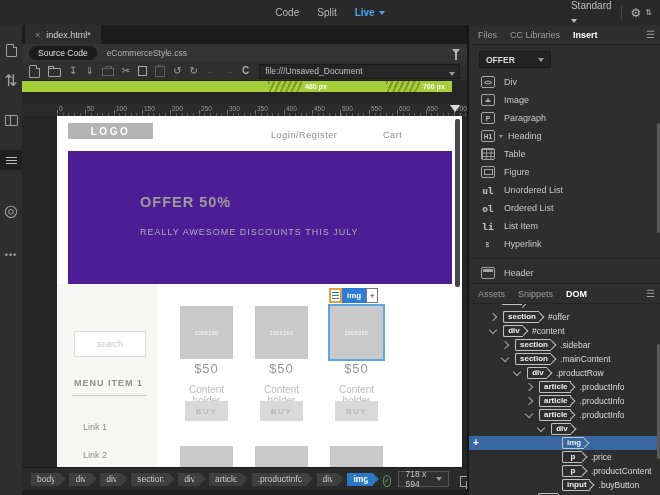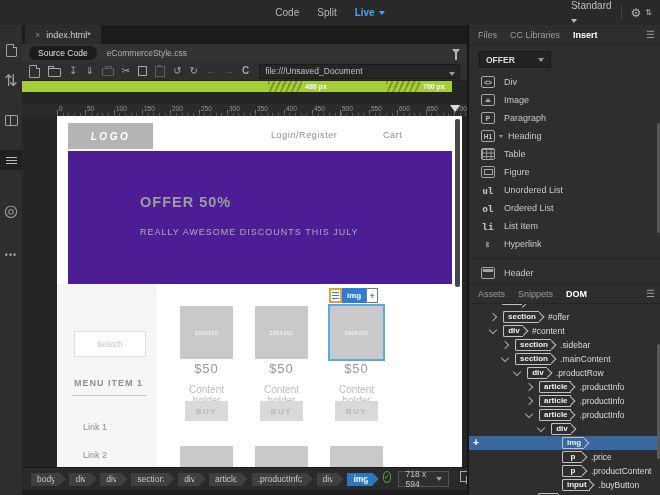--- a/index.html
+++ b/index.html
@@ -69,22 +69,22 @@
     background-size:100% 3px,100% 6px;background-repeat:no-repeat;background-position:35px 9px,35px 6px;}
   .rnum{position:absolute;top:1px;font-size:6.5px;}
   .scrubber{position:absolute;left:428px;top:1px;width:0;height:0;
             border-left:5px solid transparent;border-right:5px solid transparent;border-top:7px solid #dcdcdc;}
 
   
   .canvasarea{height:351px;position:relative;background:#252525;}
   .page{position:absolute;left:35px;top:0;width:405px;height:351px;background:#fff;overflow:hidden;}
   .pagescroll{position:absolute;left:398px;top:3px;width:5px;height:168px;background:#474747;border-radius:2px;}
   .siteheader{position:absolute;left:0;top:0;width:405px;height:35px;background:#fff;}
-  .logo{position:absolute;left:11px;top:7px;width:85px;height:26px;background:#b4b4b4;color:#fff;
-        font-size:10px;font-weight:bold;letter-spacing:2.5px;display:flex;align-items:center;justify-content:center;font-style:italic;}
+  .logo{position:absolute;left:11px;top:7px;width:85px;height:16px;background:#b4b4b4;color:#fff;
+        font-size:10px;font-weight:bold;letter-spacing:2.5px;display:flex;align-items:center;justify-content:center;}
   .navlink{position:absolute;top:14px;font-size:9px;color:#8c8c8c;letter-spacing:.6px;}
   .offer{position:absolute;left:11px;top:35px;width:384px;height:133px;background:#4c1d95;}
   .offer-title{position:absolute;left:72px;top:43px;font-size:14.5px;font-weight:bold;color:#9c9c9c;letter-spacing:1px;}
   .offer-sub{position:absolute;left:72px;top:76px;font-size:9px;color:#aeaeae;letter-spacing:1px;}
   .sbar{position:absolute;left:0;top:168px;width:100px;height:183px;background:#f6f6f5;}
   .search{position:absolute;left:17px;top:47px;width:72px;height:26px;background:#fff;border:1px solid #ddd;
           font-size:8.5px;color:#9a9a9a;text-align:center;font-family:"Liberation Sans",sans-serif;outline:none;box-sizing:border-box;}
   .search::placeholder{color:#c6c6c6;}
   .menu-title{position:absolute;left:17px;top:94px;font-size:9px;font-weight:bold;color:#8f8f8f;letter-spacing:1px;}
   .menu-hr{position:absolute;left:15px;top:111px;width:75px;border-top:1px solid #ccc;}
@@ -104,21 +104,21 @@
   .ed-add{width:12px;background:#fff;border:1px solid #777;box-sizing:border-box;color:#333;font-size:9px;
           display:flex;align-items:center;justify-content:center;}
 
   
   .tagbar{height:22px;background:#2a2a2a;border-top:1px solid #1a1a1a;display:flex;align-items:center;padding:0 9px;}
   .tpill{position:relative;height:13px;display:inline-flex;align-items:center;background:#3f3f3f;color:#c9c9c9;
          font-size:8.5px;padding:0 4px 0 6px;margin-right:10px;}
   .tpill::after{content:'';position:absolute;top:50%;right:-4.5px;width:9px;height:9px;background:inherit;
                 transform:translateY(-50%) rotate(45deg);z-index:1;}
   .tpill.on{background:#2b77c2;color:#fff;font-weight:bold;}
-  .tagbar-right{margin-left:auto;display:flex;align-items:flex-start;gap:7px;}
+  .tagbar-right{margin-left:auto;display:flex;align-items:flex-end;gap:7px;}
   .okchk{width:10px;height:10px;border:1px solid #4e9e54;border-radius:50%;color:#62b368;font-size:7px;
          display:flex;align-items:center;justify-content:center;}
   .sizebox{border:1px solid #555;background:#303030;color:#c5c5c5;font-size:8.5px;height:14px;
            display:flex;align-items:center;gap:9px;padding:0 6px;}
   .sizebox .caret{margin-top:3px;color:#9a9a9a;}
   .devicon{width:12px;height:9px;border:1px solid #a8a8a8;position:relative;margin-left:4px;}
   .devicon::after{content:'';position:absolute;right:-3px;bottom:-3px;width:4px;height:6px;background:#2a2a2a;border:1px solid #a8a8a8;}
   .bstrip{height:7px;background:#1e1e1e;}
 
   

